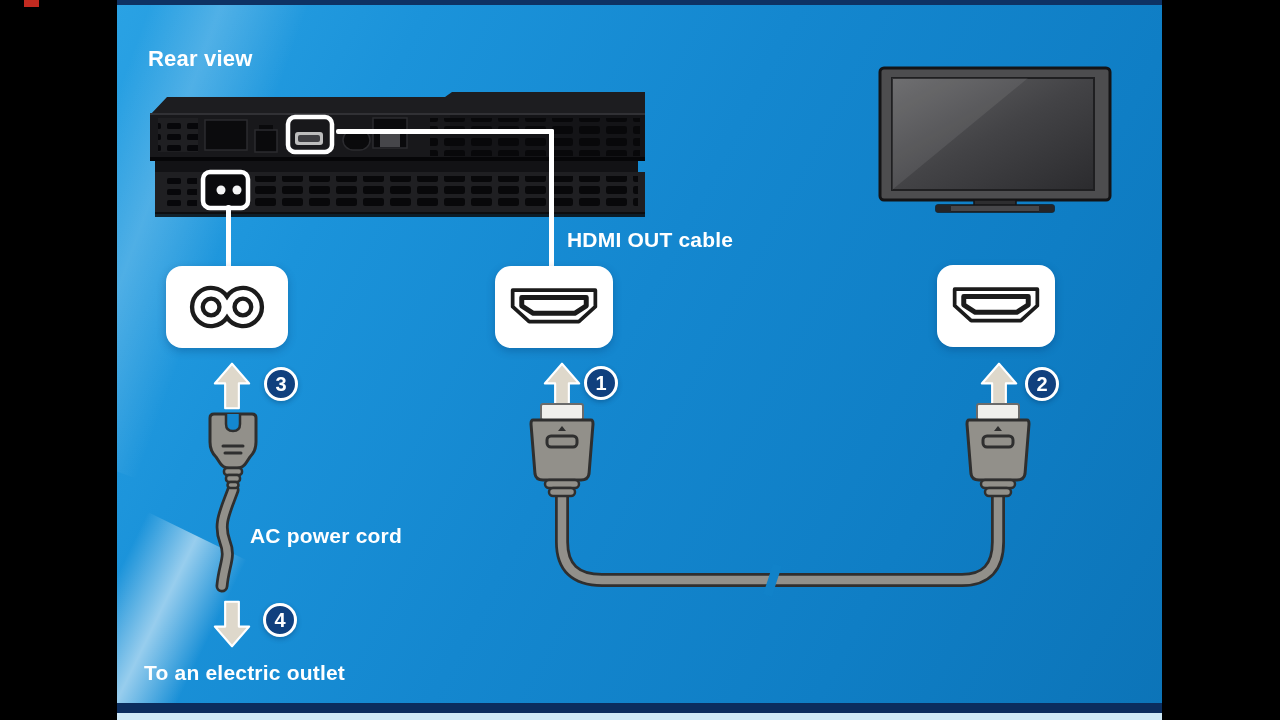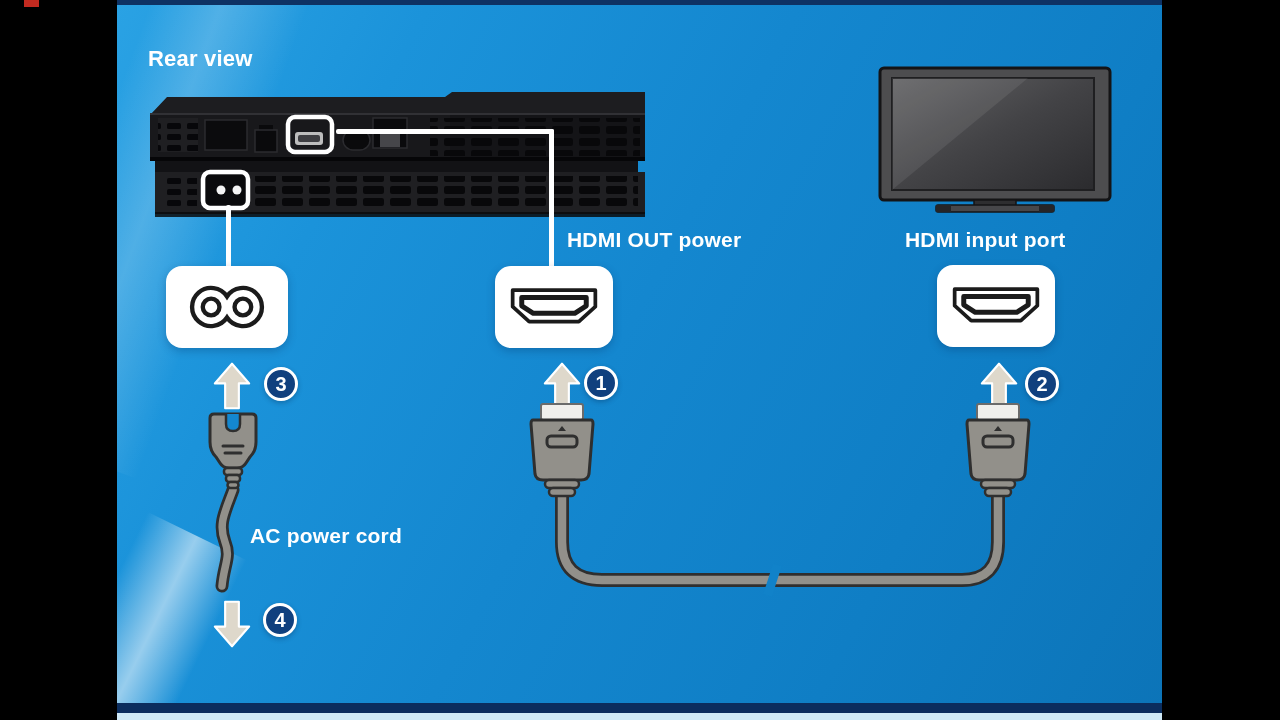--- a/index.html
+++ b/index.html
@@ -100,22 +100,21 @@
     </defs>
     <rect x="2" y="2" width="230" height="132" rx="4" fill="#4d4d4f" stroke="#141416" stroke-width="3"></rect>
     <rect x="14" y="12" width="202" height="112" fill="url(#screenGrad)" stroke="#1f1f21" stroke-width="2"></rect>
     <polygon points="14,12 150,12 14,124" fill="rgba(255,255,255,0.08)"></polygon>
     <rect x="96" y="134" width="42" height="6" fill="#2e2e30" stroke="#141416" stroke-width="1.5"></rect>
     <rect x="58" y="139" width="118" height="7" rx="2" fill="#47474a" stroke="#141416" stroke-width="1.5"></rect>
     <rect x="58" y="139" width="15" height="7" fill="#252528"></rect>
     <rect x="161" y="139" width="15" height="7" fill="#252528"></rect>
   </svg>
 
-  <div class="abs lbl" style="left:567px;top:228px;">HDMI OUT power</div>
-  <div class="abs lbl" style="left:905px;top:228px;">HDMI input port</div>
+  <div class="abs lbl" style="left:567px;top:228px;">HDMI OUT cable</div>
 
   <div class="abs card" style="left:166px;top:266px;width:122px;">
     <svg width="88" height="54" viewBox="0 0 106 68">
       <path d="M53,20.7 A24,24 0 1 0 53,47.3 A24,24 0 1 0 53,20.7 Z" fill="#ffffff" stroke="#1b1b1b" stroke-width="5.5"></path>
       <circle cx="33" cy="34" r="10.5" fill="#ffffff" stroke="#1b1b1b" stroke-width="5.5"></circle>
       <circle cx="73" cy="34" r="10.5" fill="#ffffff" stroke="#1b1b1b" stroke-width="5.5"></circle>
     </svg>
   </div>
   <div class="abs card" style="left:495px;top:266px;">
     <svg width="96" height="43" viewBox="0 0 116 52">
@@ -187,14 +186,15 @@
     <g transform="translate(480,0)">
       <rect x="-21" y="4" width="42" height="16" rx="2" fill="#f0efec" stroke="#6b6b6b" stroke-width="2"></rect>
       <path d="M-29,20 H29 Q31,20 31,24 L27,74 Q26,80 19,80 H-19 Q-26,80 -27,74 L-31,24 Q-31,20 -29,20 Z" fill="#92908a" stroke="#2f2f2f" stroke-width="3"></path>
       <polygon points="-4,31 4,31 0,26" fill="#2f2f2f"></polygon>
       <rect x="-15" y="36" width="30" height="11" rx="4" fill="#92908a" stroke="#2f2f2f" stroke-width="3"></rect>
       <rect x="-17" y="80" width="34" height="8" rx="4" fill="#92908a" stroke="#2f2f2f" stroke-width="2.5"></rect>
       <rect x="-13" y="88" width="26" height="8" rx="4" fill="#92908a" stroke="#2f2f2f" stroke-width="2.5"></rect>
     </g>
   </svg>
 
+  <div class="abs lbl" style="left:144px;top:661px;">To an electric outlet</div>
 
 </div>
 
 </body></html>

